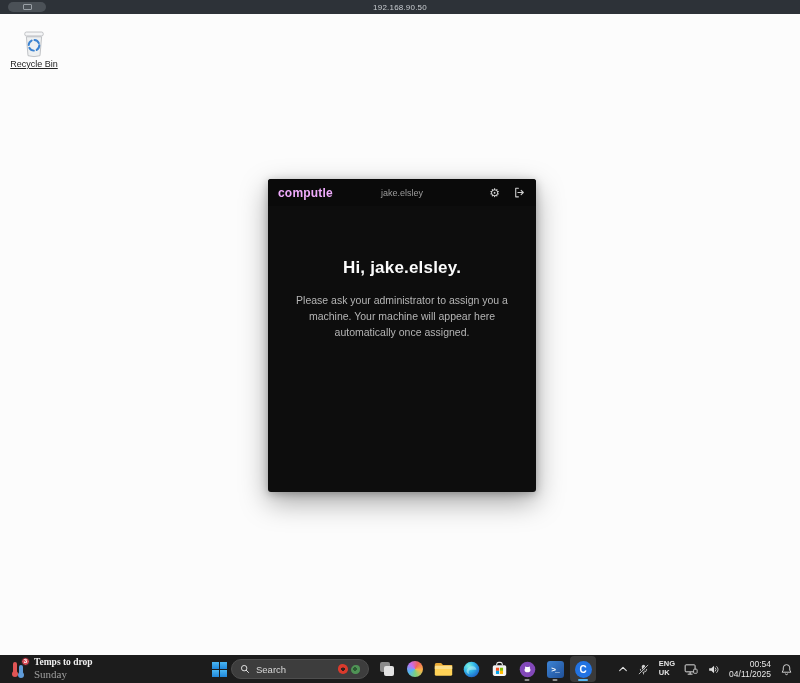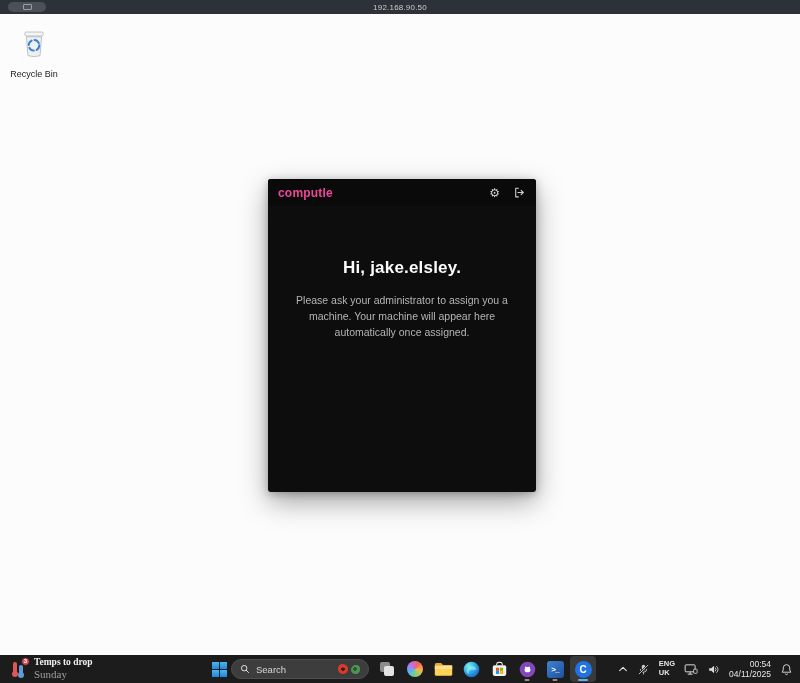--- a/index.html
+++ b/index.html
@@ -13,29 +13,29 @@
   .conn-pill { position:absolute; left:8px; top:2px; width:38px; height:10px;
     background:#4b5157; border-radius:5px; display:flex; align-items:center; justify-content:center; }
   .conn-pill-glyph { width:9px; height:6px; border:1px solid #9aa0a6; border-radius:1px; }
   .conn-addr { color:#c8ccd0; font-size:8px; letter-spacing:.2px; }
 
   
   .desktop { position:absolute; top:14px; left:0; width:800px; height:641px; background:#fcfcfc; }
 
   .recycle { position:absolute; left:6px; top:14px; width:56px; text-align:center; }
   .recycle svg { display:block; margin:0 auto; }
-  .recycle-label { margin-top:11px; font-size:9px; color:#222; text-shadow:0 0 2px #fff, 0 0 2px #fff; }
+  .recycle-label { margin-top:1px; font-size:9px; color:#222; text-shadow:0 0 2px #fff, 0 0 2px #fff;text-decoration:underline; }
 
   
   .appwin { position:absolute; left:268px; top:165px; width:268px; height:313px;
     background:#0d0d0d; border-radius:3px; overflow:hidden;
     box-shadow:0 10px 28px rgba(0,0,0,.35), 0 2px 8px rgba(0,0,0,.25); }
   .appwin-header { position:relative; height:27px; background:#0a0a0a;
     display:flex; align-items:center; padding:0 10px; }
-  .brand { color:#ec4899; font-weight:800; font-size:12px; letter-spacing:.2px; }
+  .brand { color:#f0abfc; font-weight:800; font-size:12px; letter-spacing:.2px; }
   .win-user { position:absolute; left:0; right:0; text-align:center; color:#9c9c9c; font-size:9px; pointer-events:none; }
   .hdr-actions { margin-left:auto; display:flex; align-items:center; gap:13px; z-index:1; }
   .gear-glyph { color:#cfcfcf; font-size:12px; line-height:1; font-family:"DejaVu Sans",sans-serif; }
   .appwin-body { display:flex; flex-direction:column; align-items:center; padding-top:52px; }
   .greeting { color:#fafafa; font-weight:700; font-size:17px; letter-spacing:.2px; }
   .message { margin-top:15px; width:222px; text-align:center; color:#b5b5b5;
     font-size:10.5px; line-height:1.52; }
 
   
   .taskbar { position:absolute; left:0; bottom:0; width:800px; height:28px; background:#1c1c1c; }
@@ -113,20 +113,21 @@
         <rect x="4" y="3.5" width="16" height="3.4" rx="1.4" fill="#f4f5f6" stroke="#b3b6b9" stroke-width="0.7"></rect>
         <path d="M5.4 7.6 L18.6 7.6 L17.2 24 Q12 25.6 6.8 24 Z" fill="#eef0f1" stroke="#b3b6b9" stroke-width="0.7"></path>
         <circle cx="12" cy="15" r="4.6" fill="none" stroke="#3b82d0" stroke-width="1.7" stroke-dasharray="4.6 2.6" stroke-linecap="round"></circle>
       </svg>
       <div class="recycle-label">Recycle Bin</div>
     </div>
 
     <div class="appwin">
       <div class="appwin-header">
         <span class="brand">computle</span>
+        <span class="win-user">jake.elsley</span>
         <span class="hdr-actions">
           <span class="gear-glyph">⚙</span>
           <svg width="13" height="13" viewBox="0 0 24 24">
             <path d="M10 4H5v16h5" fill="none" stroke="#cfcfcf" stroke-width="2" stroke-linecap="round" stroke-linejoin="round"></path>
             <path d="M9 12h10M15 8l4 4-4 4" fill="none" stroke="#cfcfcf" stroke-width="2" stroke-linecap="round" stroke-linejoin="round"></path>
           </svg>
         </span>
       </div>
       <div class="appwin-body">
         <div class="greeting">Hi, jake.elsley.</div>

